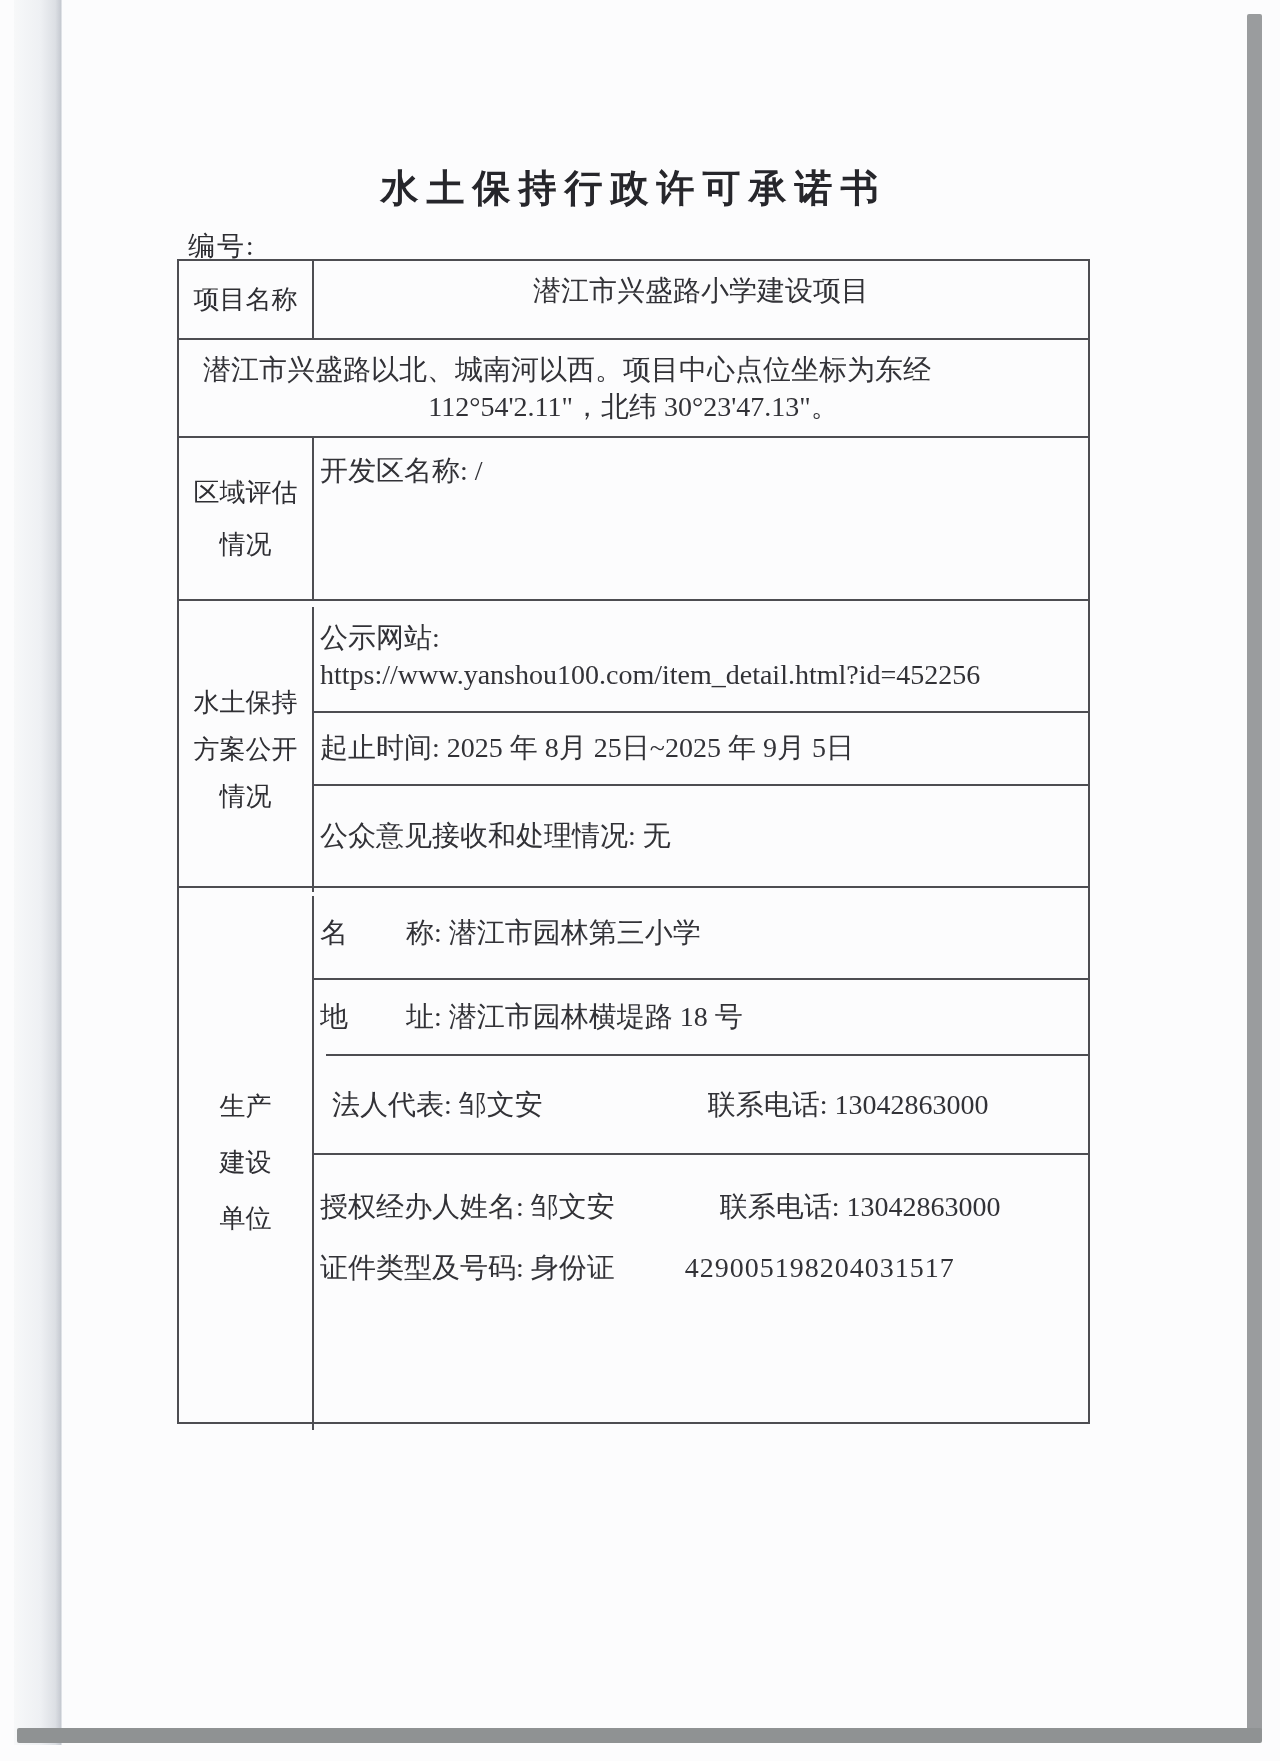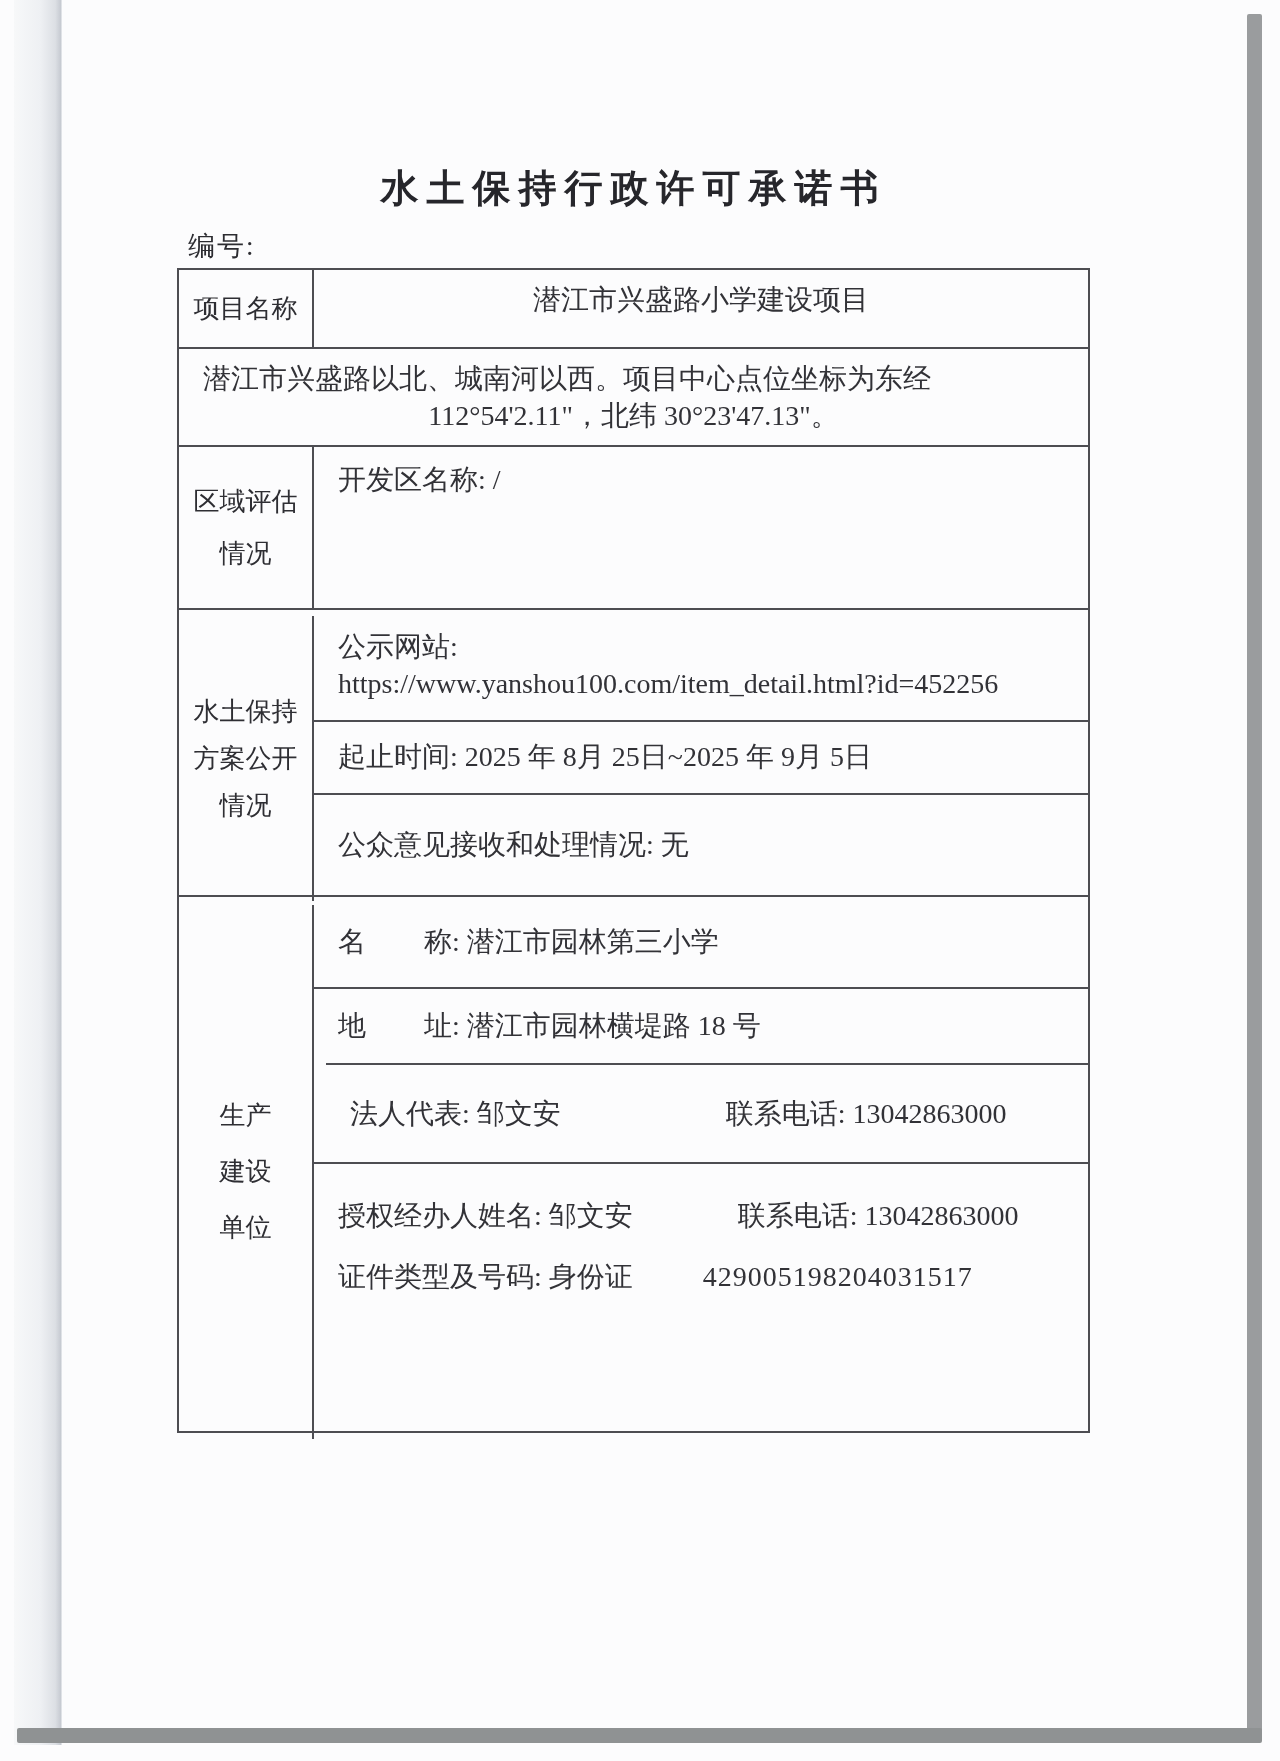--- a/index.html
+++ b/index.html
@@ -31,36 +31,36 @@
     position:absolute;left:177px;top:163px;width:913px;height:50px;
     text-align:center;font-size:38px;font-weight:bold;letter-spacing:8px;
     color:#26262b;white-space:nowrap;
   }
   .serial{
     position:absolute;left:188px;top:228px;font-size:27px;color:#2c2c31;
     letter-spacing:2px;
   }
   
   .form-table{
-    position:absolute;left:177px;top:268px;width:913px;height:1165px;
+    position:absolute;left:177px;top:259px;width:913px;height:1165px;
     box-sizing:border-box;border:2px solid var(--line);
     font-size:28px;line-height:36px;
   }
   .row{display:flex;box-sizing:border-box;}
   .row + .row{border-top:2px solid var(--line);}
   .label-cell{
     width:135px;min-width:135px;box-sizing:border-box;
     border-right:2px solid var(--line);
     display:flex;flex-direction:column;align-items:center;justify-content:center;
     font-size:26px;color:#2e2e33;text-align:center;
   }
   .content-col{flex:1;display:flex;flex-direction:column;box-sizing:border-box;}
   .sub{
     box-sizing:border-box;display:flex;flex-direction:column;
-    justify-content:center;padding-left:24px;
+    justify-content:center;padding-left:6px;
   }
   .sub + .sub{border-top:2px solid var(--line);}
   .centered{align-items:center;padding-left:0;}
   .tight{line-height:37px;}
   .lbl2{line-height:52px;}
   .lbl3{line-height:47px;transform:translateY(6px);}
   .lbl3b{line-height:56px;transform:translateY(8px);}
   .inline-pair{display:flex;flex-direction:row;align-items:center;white-space:nowrap;}
   .gap58{display:inline-block;width:58px;}
   .gap165{display:inline-block;width:165px;}

